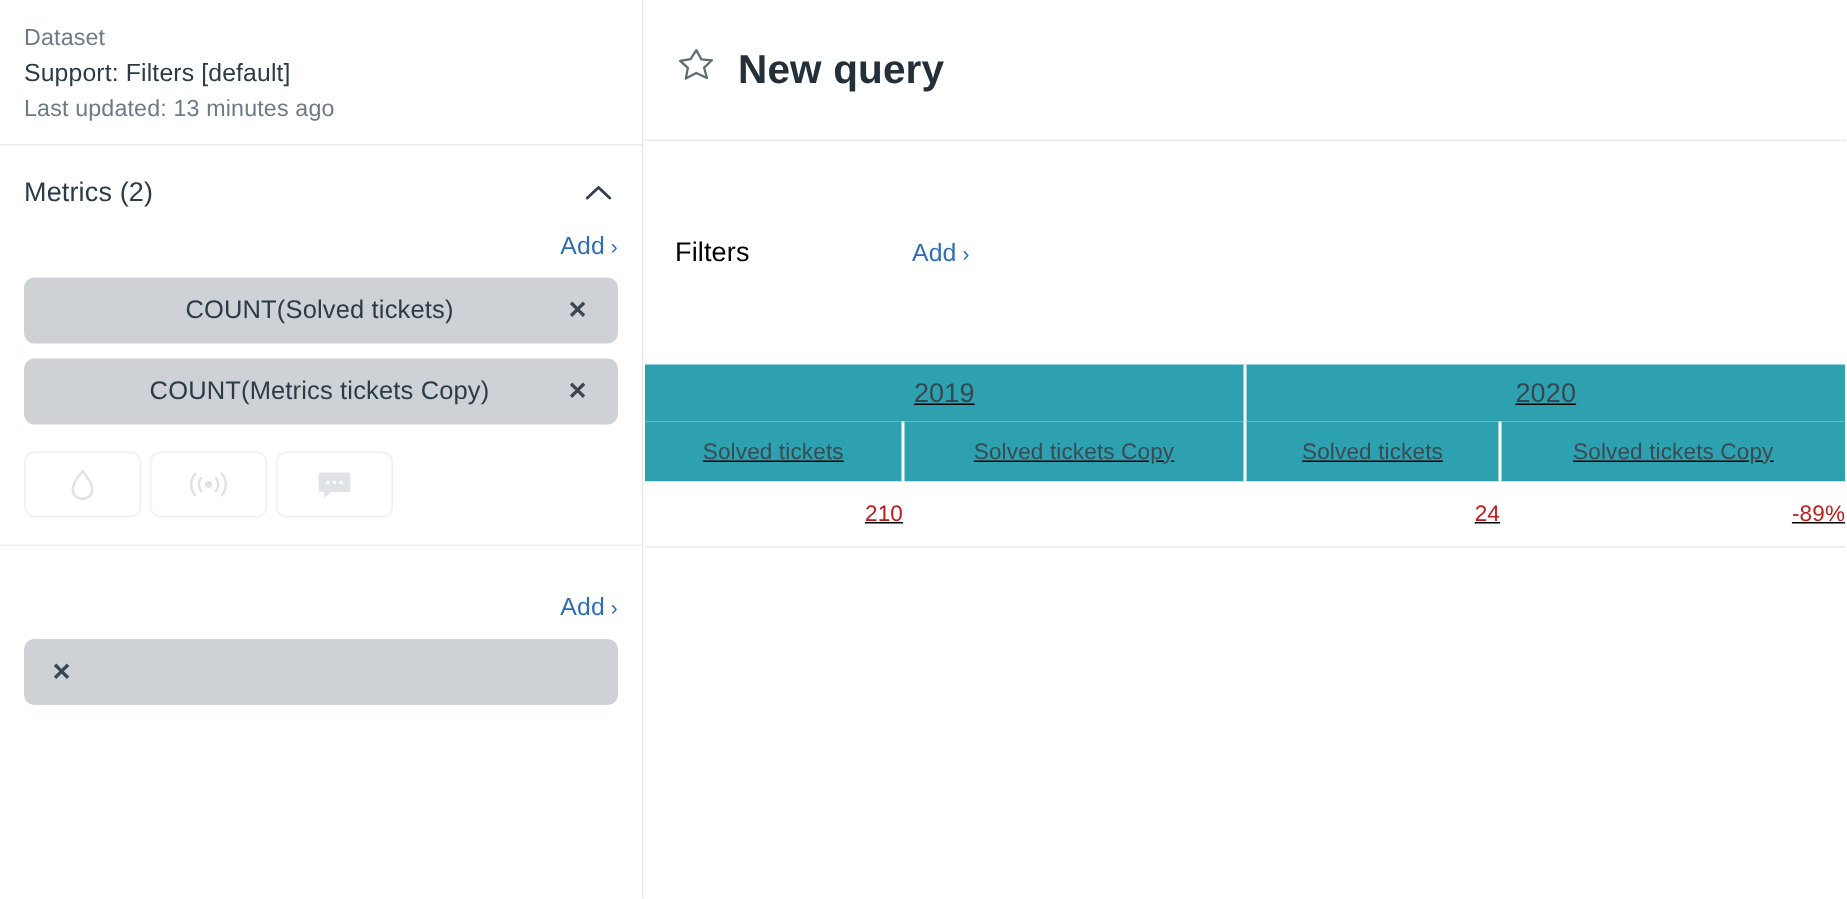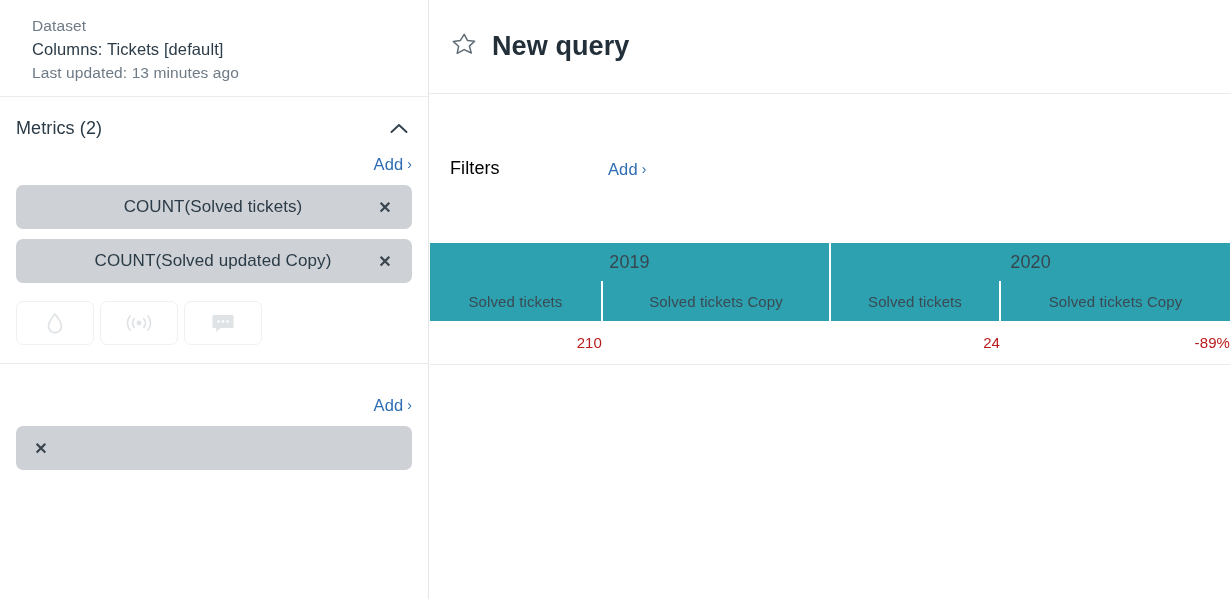--- a/index.html
+++ b/index.html
@@ -24,21 +24,21 @@
     width: 429px;
     height: 599px;
     background: #ffffff;
     border-right: 1px solid #e4e7ea;
     display: flex;
     flex-direction: column;
     flex: 0 0 429px;
   }
 
   .dataset-block {
-    padding: 14px 16px 12px 32px;
+    padding: 14px 16px 12px 16px;
     border-bottom: 1px solid #e9ecef;
   }
   .dataset-label {
     font-size: 15.5px;
     color: #6e7a86;
     line-height: 23px;
     letter-spacing: .1px;
   }
   .dataset-name {
     font-size: 16.5px;
@@ -191,21 +191,21 @@
     padding: 0 0 0 21px;
   }
   .filters-label {
     font-size: 18px;
     color: #000000;
     letter-spacing: .1px;
     width: 158px;
   }
 
   
-  .table-wrap { padding: 0; }
+  .table-wrap { padding: 0; text-decoration: underline; }
   table.pivot {
     border-collapse: collapse;
     table-layout: fixed;
     width: 800px;
     margin-left: 1px;
   }
   table.pivot th, table.pivot td {
     padding: 0;
     font-weight: normal;
   }
@@ -245,21 +245,21 @@
 </style>
 </head>
 <body>
 
 <div class="app">
 
   <aside class="sidebar">
 
     <div class="dataset-block">
       <div class="dataset-label">Dataset</div>
-      <div class="dataset-name">Columns: Tickets [default]</div>
+      <div class="dataset-name">Support: Filters [default]</div>
       <div class="dataset-updated">Last updated: 13 minutes ago</div>
     </div>
 
     <section class="section metrics">
       <div class="section-head">
         <div class="section-title-wrap">
           <span class="section-title">Metrics (2)</span>
         </div>
         <div class="collapse-btn">
           <svg width="18" height="11" viewBox="0 0 18 11">
@@ -277,21 +277,21 @@
 
       <div class="chip">
         <span class="chip-body">
           <span class="chip-label">COUNT(Solved tickets)</span>
         </span>
         <span class="chip-x">✕</span>
       </div>
 
       <div class="chip">
         <span class="chip-body">
-          <span class="chip-label">COUNT(Solved updated Copy)</span>
+          <span class="chip-label">COUNT(Metrics tickets Copy)</span>
         </span>
         <span class="chip-x">✕</span>
       </div>
 
       <div class="icon-btn-row">
         <div class="icon-btn">
           <svg width="20" height="24" viewBox="0 0 20 24">
             <path d="M10 3 C10 3 3.5 11 3.5 15.2 C3.5 18.9 6.4 21.6 10 21.6 C13.6 21.6 16.5 18.9 16.5 15.2 C16.5 11 10 3 10 3 Z" fill="none" stroke="#dfe3e6" stroke-width="1.7" stroke-linejoin="round"></path>
           </svg>
         </div>

